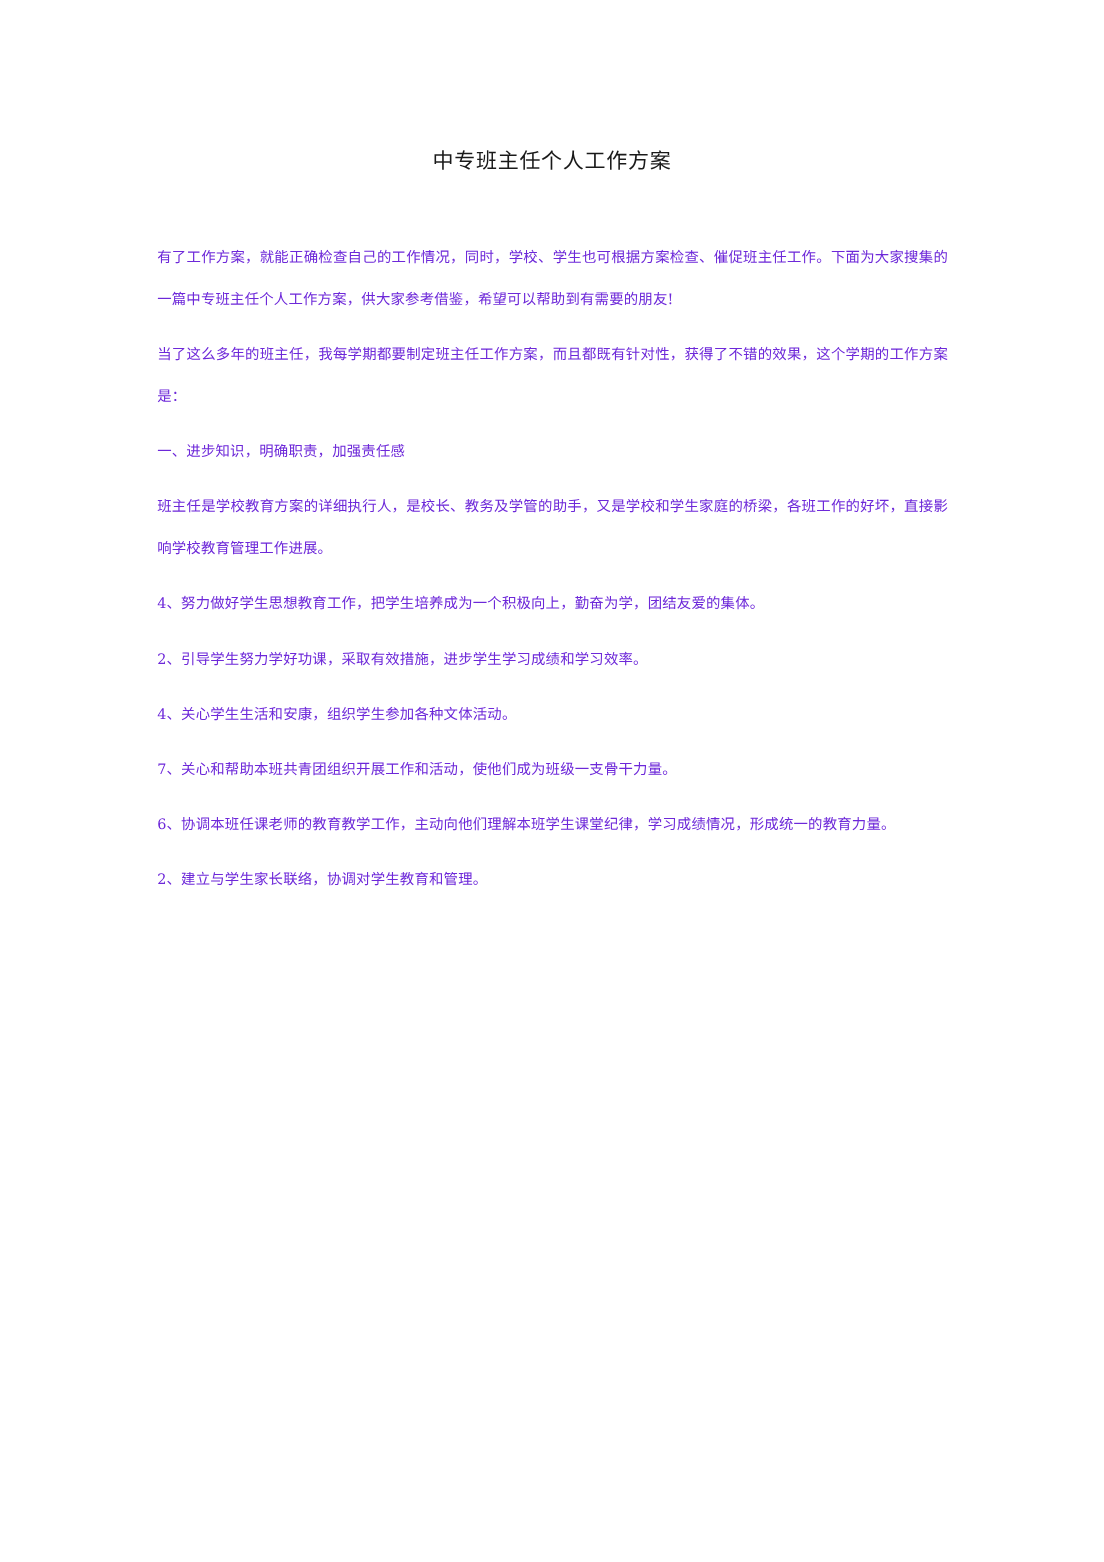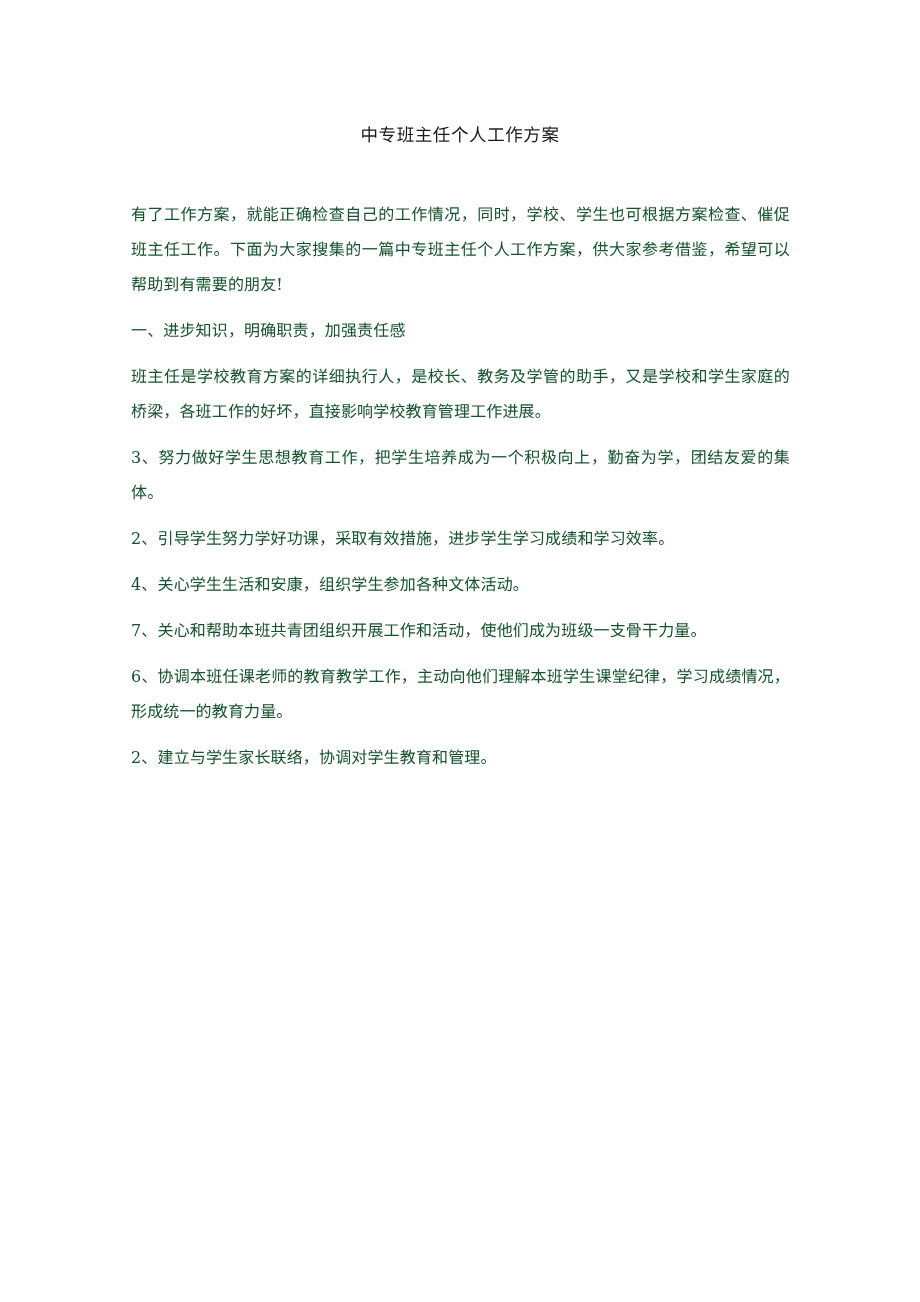--- a/index.html
+++ b/index.html
@@ -40,26 +40,26 @@
     width: 660px;
     margin: 0;
     padding-left: 131px;
     padding-right: 0;
     padding-top: 32px;
     width: 791px;
   }
   .para {
     margin: 0 0 11px 0;
     padding: 0;
-    font-size: 16px;
+    font-size: 12px;
     line-height: 35px;
     text-align: justify;
     text-justify: inter-ideograph;
     letter-spacing: 0.15px;
-    color: #14532d;
+    color: #6d28d9;
     width: 659px;
   }
   .para:last-child {
     margin-bottom: 0;
   }
   .para.heading {
     margin-bottom: 11px;
   }
   .para.listitem {
     margin-bottom: 11px;
@@ -67,23 +67,24 @@
 </style>
 </head>
 <body>
 
 <div class="page">
 
   <h1 class="doc-title">中专班主任个人工作方案</h1>
 
   <div class="content">
     <p class="para">有了工作方案，就能正确检查自己的工作情况，同时，学校、学生也可根据方案检查、催促班主任工作。下面为大家搜集的一篇中专班主任个人工作方案，供大家参考借鉴，希望可以帮助到有需要的朋友!</p>
+    <p class="para">当了这么多年的班主任，我每学期都要制定班主任工作方案，而且都既有针对性，获得了不错的效果，这个学期的工作方案是：</p>
     <p class="para heading">一、进步知识，明确职责，加强责任感</p>
     <p class="para">班主任是学校教育方案的详细执行人，是校长、教务及学管的助手，又是学校和学生家庭的桥梁，各班工作的好坏，直接影响学校教育管理工作进展。</p>
-    <p class="para listitem">3、努力做好学生思想教育工作，把学生培养成为一个积极向上，勤奋为学，团结友爱的集体。</p>
+    <p class="para listitem">4、努力做好学生思想教育工作，把学生培养成为一个积极向上，勤奋为学，团结友爱的集体。</p>
     <p class="para listitem">2、引导学生努力学好功课，采取有效措施，进步学生学习成绩和学习效率。</p>
     <p class="para listitem">4、关心学生生活和安康，组织学生参加各种文体活动。</p>
     <p class="para listitem">7、关心和帮助本班共青团组织开展工作和活动，使他们成为班级一支骨干力量。</p>
     <p class="para listitem">6、协调本班任课老师的教育教学工作，主动向他们理解本班学生课堂纪律，学习成绩情况，形成统一的教育力量。</p>
     <p class="para listitem">2、建立与学生家长联络，协调对学生教育和管理。</p>
   </div>
 
 </div>
 
 </body></html>

